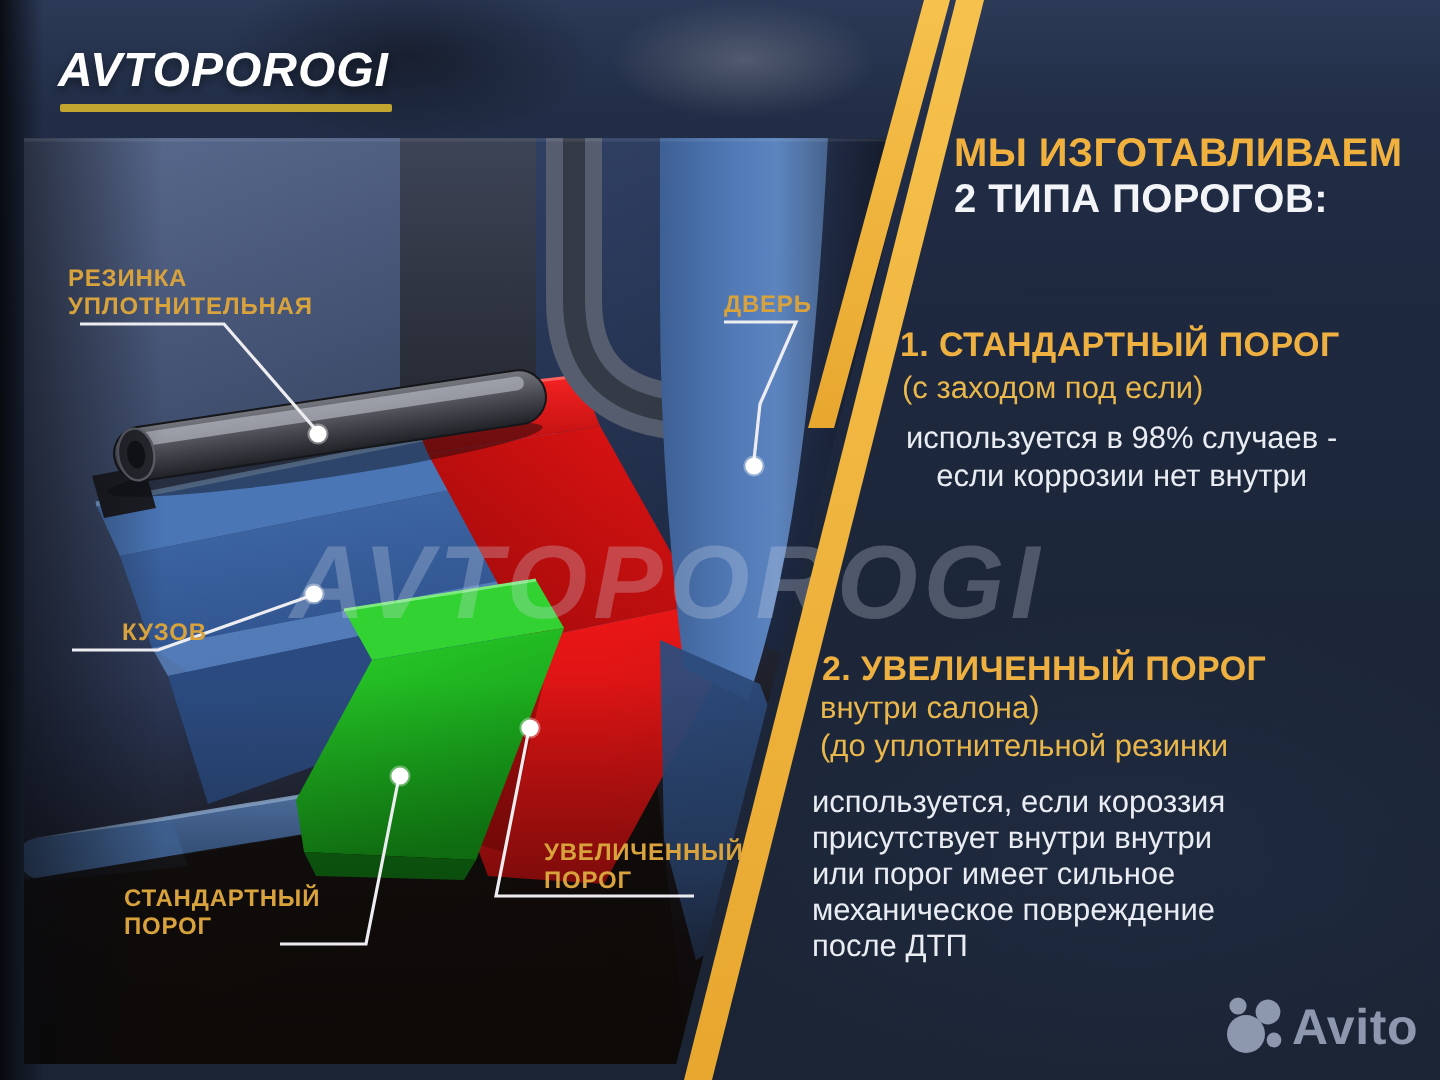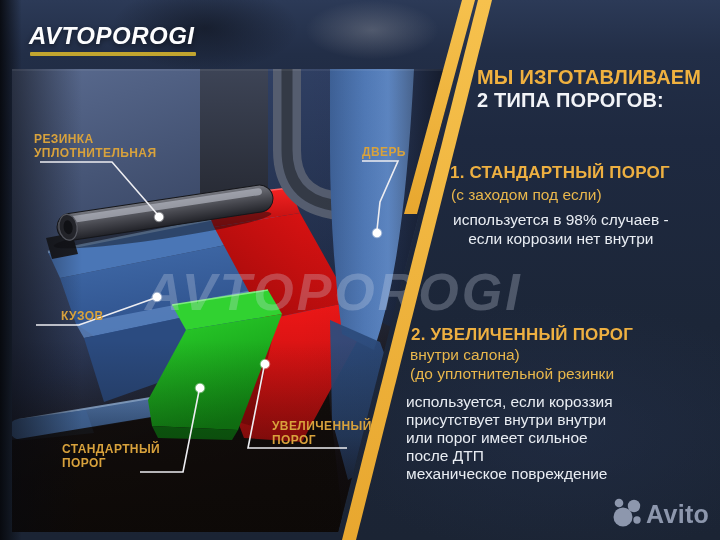--- a/index.html
+++ b/index.html
@@ -244,22 +244,22 @@
 
   <div class="abs sec-title" id="sec2-title">2. УВЕЛИЧЕННЫЙ ПОРОГ</div>
   <div class="abs sec-sub" id="sec2-sub">
     <div>внутри салона)</div>
     <div>(до уплотнительной резинки</div>
   </div>
   <div class="abs sec-body" id="sec2-body">
     <div>используется, если короззия</div>
     <div>присутствует внутри внутри</div>
     <div>или порог имеет сильное</div>
+    <div>механическое повреждение</div>
     <div>после ДТП</div>
-    <div>механическое повреждение</div>
   </div>
 
   <svg class="abs" style="left:604px;top:494px" width="44" height="36" viewBox="0 0 44 36">
     <g fill="#8d97ad">
       <circle cx="19" cy="23" r="9.5"></circle>
       <circle cx="30" cy="12" r="6.2"></circle>
       <circle cx="15" cy="9" r="4.3"></circle>
       <circle cx="33" cy="26" r="3.7"></circle>
     </g>
   </svg>

